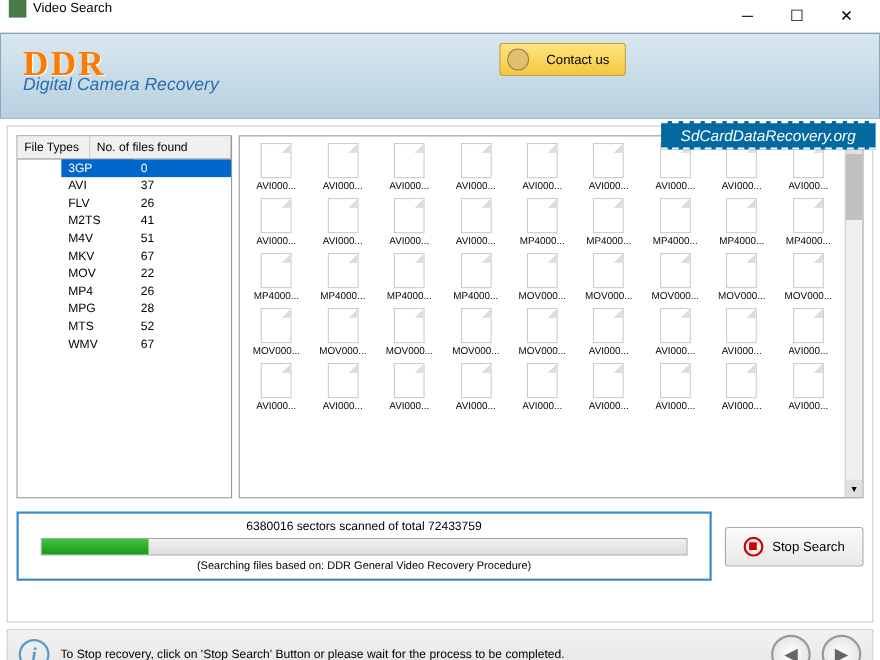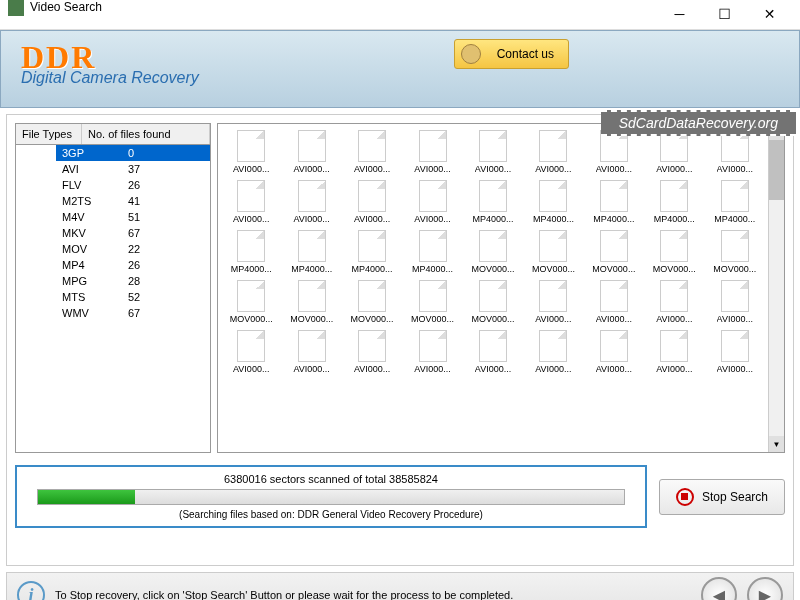--- a/index.html
+++ b/index.html
@@ -10,21 +10,21 @@
 .titlebar-text { font-size: 12px; flex: 1; }
 .titlebar-btns { display: flex; gap: 0; }
 .titlebar-btn { width: 45px; height: 28px; display: flex; align-items: center; justify-content: center; font-size: 14px; cursor: pointer; }
 
 .banner { height: 78px; background: linear-gradient(to bottom, #d9e8f0 0%, #c8dce8 50%, #b8d0e0 100%); border: 1px solid #8ba8c0; position: relative; display: flex; align-items: flex-start; padding: 8px 20px; }
 .brand { font-family: Georgia, serif; font-size: 32px; font-weight: bold; color: #ff7a00; letter-spacing: 2px; text-shadow: 1px 1px 0 #fff; }
 .brand-sub { position: absolute; left: 20px; bottom: 20px; color: #2a6eb0; font-size: 16px; font-weight: 500; font-style: italic; }
 .contact-btn { position: absolute; right: 230px; top: 8px; background: linear-gradient(#ffe680, #f5c542); border: 1px solid #c9a030; border-radius: 3px; padding: 4px 14px 4px 6px; display: flex; align-items: center; gap: 16px; font-size: 12px; cursor: pointer; }
 .contact-avatar { width: 20px; height: 20px; background: #e0c070; border-radius: 50%; border: 1px solid #a08040; }
 
-.url-ribbon { position: absolute; right: 4px; top: 110px; background: #737373; color: #fff; font-style: italic; font-size: 14px; padding: 3px 18px; border-top: 2px dashed #fff; border-bottom: 2px dashed #fff; z-index: 10; }
+.url-ribbon { position: absolute; right: 4px; top: 110px; background: #0369a1; color: #fff; font-style: italic; font-size: 14px; padding: 3px 18px; border-top: 2px dashed #fff; border-bottom: 2px dashed #fff; z-index: 10; }
 
 .main-panel { margin: 6px; border: 1px solid #ccc; padding: 8px; height: 452px; background: #fff; position: relative; }
 
 .results-area { display: flex; gap: 6px; height: 330px; }
 
 .file-types-table { border: 1px solid #999; width: 196px; font-size: 11px; }
 .ft-header { display: flex; background: #f0f0f0; border-bottom: 1px solid #999; }
 .ft-header > div { padding: 4px 6px; border-right: 1px solid #ccc; }
 .ft-col1 { width: 66px; }
 .ft-col2 { flex: 1; }
@@ -323,21 +323,21 @@
       <div class="thumbs-scroll">
         <div class="thumbs-scroll-up">▲</div>
         <div class="thumbs-scroll-thumb"></div>
         <div class="thumbs-scroll-down">▼</div>
       </div>
     </div>
   </div>
 
   <div class="progress-area">
     <div class="progress-box">
-      <div class="progress-text">6380016 sectors scanned of total 38585824</div>
+      <div class="progress-text">6380016 sectors scanned of total 72433759</div>
       <div class="progress-bar">
         <div class="progress-fill"></div>
       </div>
       <div class="progress-sub">(Searching files based on:  DDR General Video Recovery Procedure)</div>
     </div>
     <div class="stop-btn">
       <div class="stop-icon"></div>
       <span>Stop Search</span>
     </div>
   </div>

